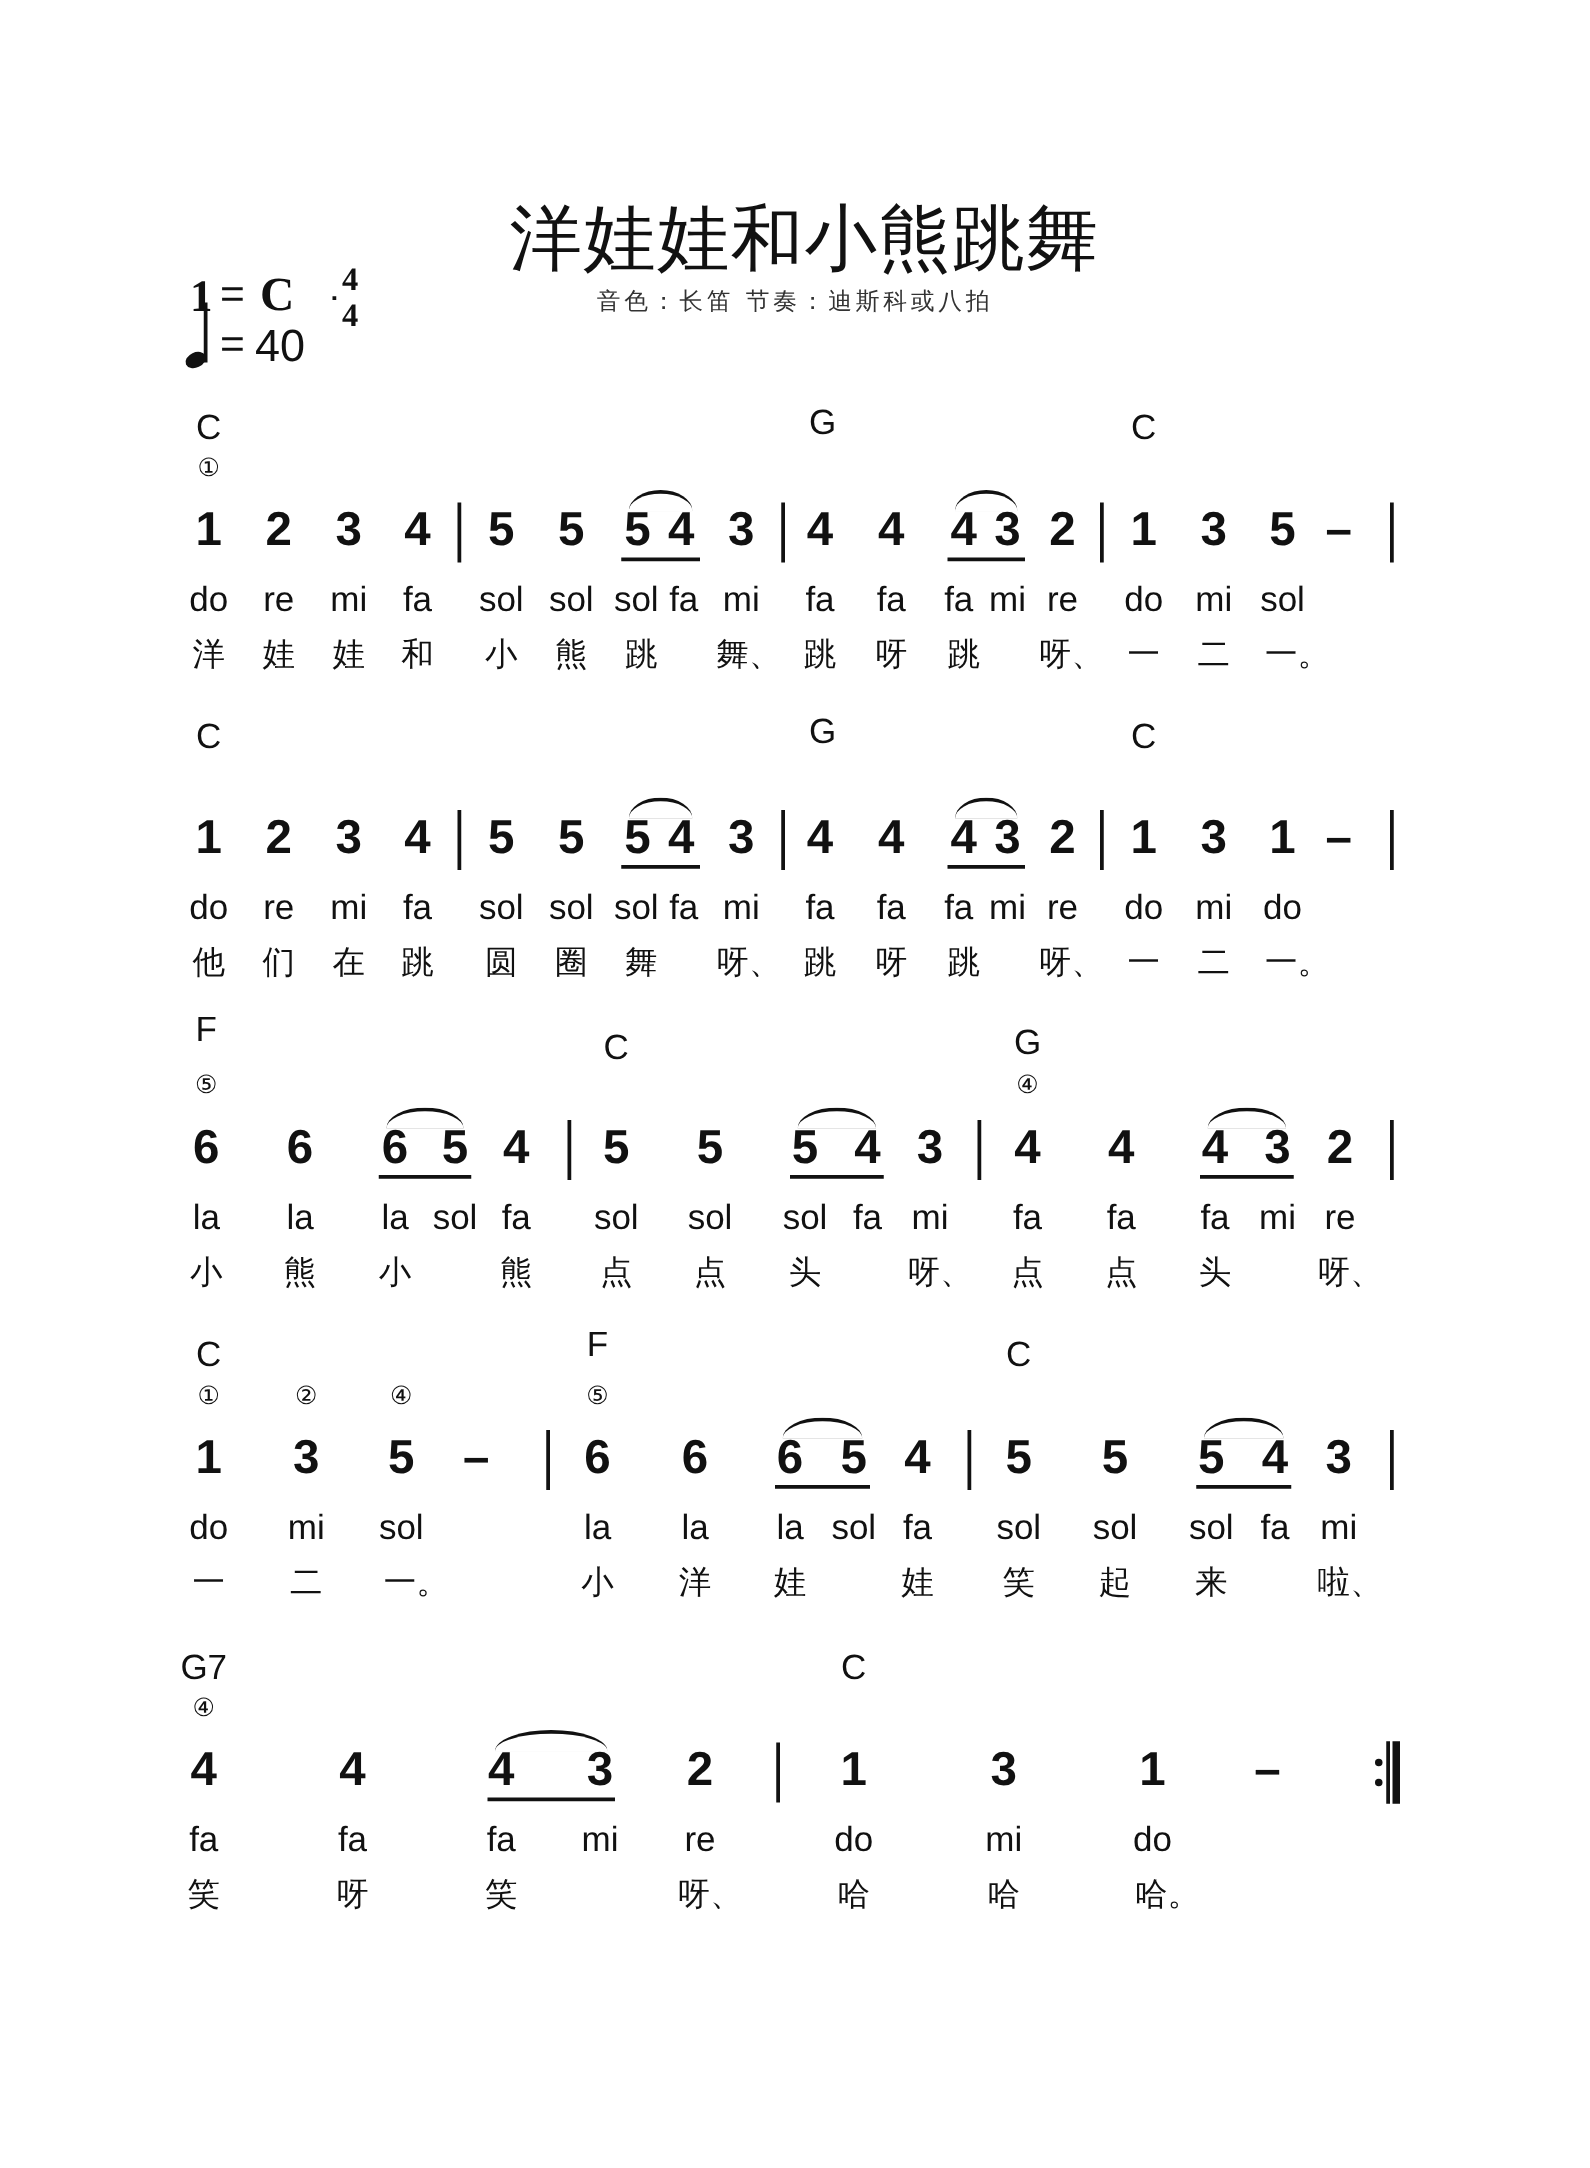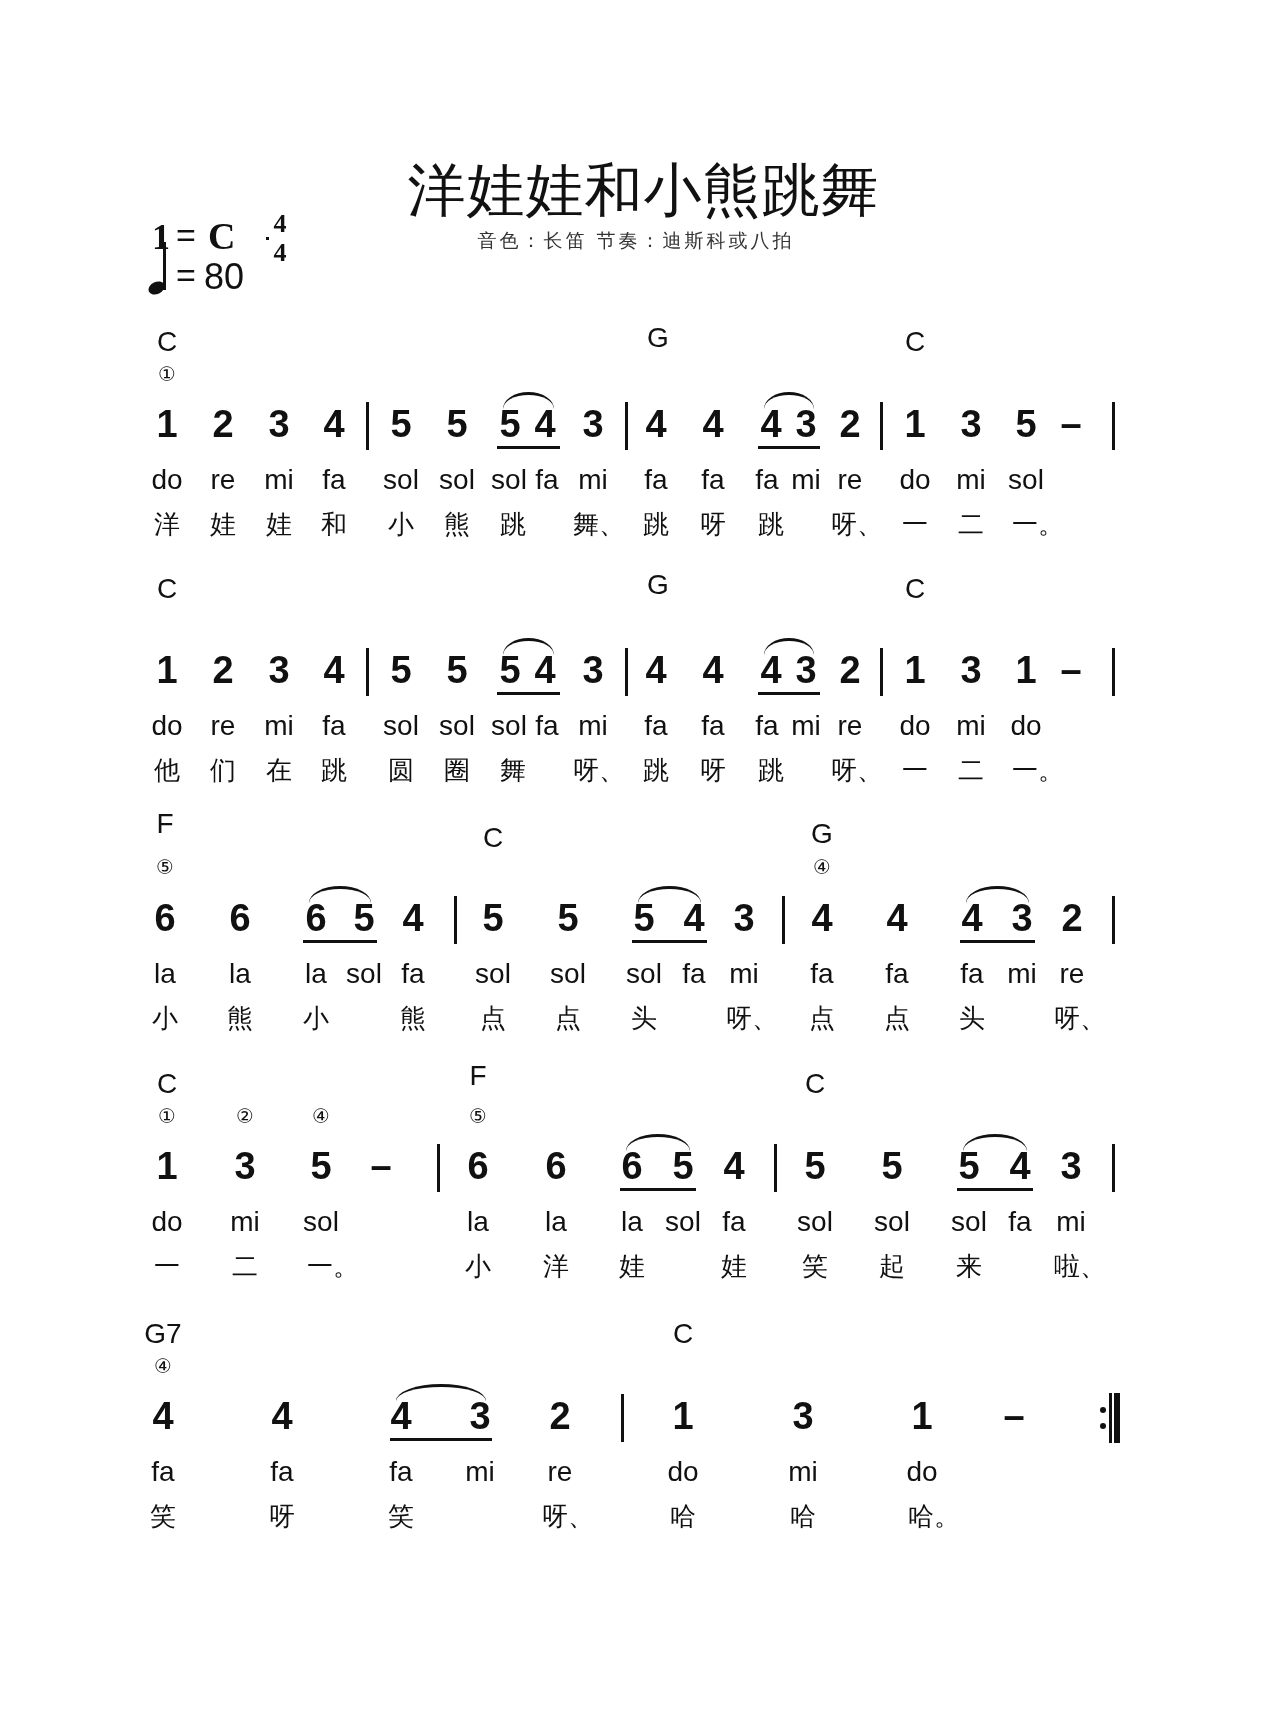--- a/index.html
+++ b/index.html
@@ -38,21 +38,21 @@
 <div class="abs title"><span>洋娃娃和小熊跳舞</span></div>
 <div class="abs subtitle">音色：长笛 节奏：迪斯科或八拍</div>
 
 <div class="abs key">
   <span class="one">1</span>
   <span class="eq1">=</span>
   <span class="kc">C</span>
   <span class="stem"></span>
   <span class="head"></span>
   <span class="eq2">=</span>
-  <span class="tempo">80</span>
+  <span class="tempo">40</span>
   <div class="ts">
     <div>4</div>
     <div class="bar"></div>
     <div>4</div>
   </div>
 </div>
 
 <div id="score">
     <div class="abs chord" style="left: 167px; top: 326px;">C</div>
     <div class="abs chord" style="left: 658px; top: 322px;">G</div>

